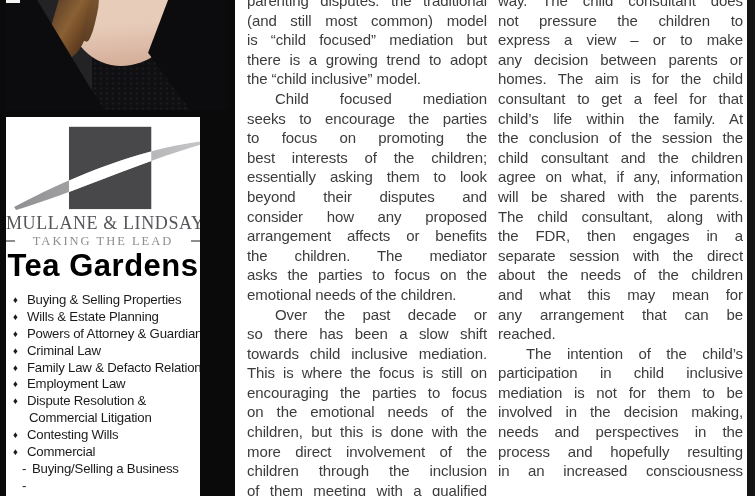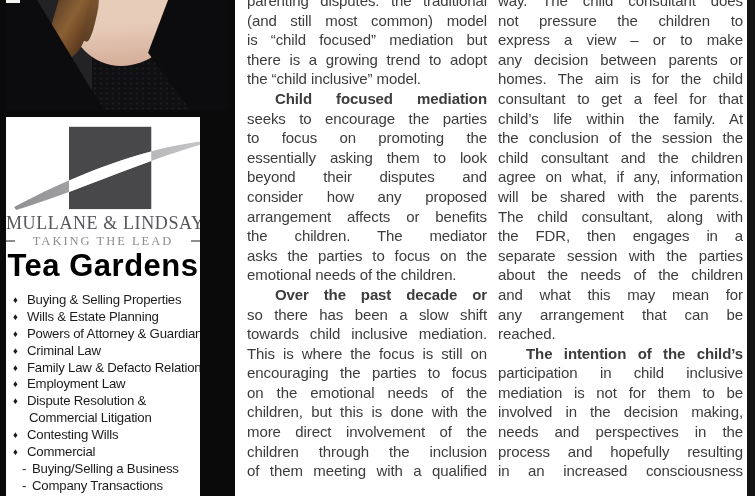--- a/index.html
+++ b/index.html
@@ -44,21 +44,21 @@
   .svc-d{padding-left:21px;}   .svc-d .b{left:7px;font-size:9.5px;}
   .svc-dash{padding-left:26px;}.svc-dash .b{left:16px;font-size:13.2px;}
   .svc-none{padding-left:23px;}
 
   
   .textcol{position:absolute;top:-9px;font-size:15px;letter-spacing:-0.1px;}
   #col1{left:247px;width:240px;}
   #col2{left:498px;width:245px;}
   .tline{height:19.6px;line-height:19.6px;overflow:hidden;text-align:justify;text-align-last:justify;}
   .tline.e{text-align-last:left;}
-  .tline.i{padding-left:28px;font-weight:bold;}
+  .tline.i{padding-left:28px;}
 
   
   .right-strip{position:absolute;left:747px;top:0;width:8px;height:496px;background:#141415;}
 </style>
 </head>
 <body>
 
 <div class="page">
 
   <div class="left-col" style="background: rgb(10, 10, 11);">
@@ -105,34 +105,35 @@
           <div class="svc svc-d"><span class="b">♦</span><span>Wills &amp; Estate Planning</span></div>
           <div class="svc svc-d"><span class="b">♦</span><span>Powers of Attorney &amp; Guardianship</span></div>
           <div class="svc svc-d"><span class="b">♦</span><span>Criminal Law</span></div>
           <div class="svc svc-d"><span class="b">♦</span><span>Family Law &amp; Defacto Relations</span></div>
           <div class="svc svc-d"><span class="b">♦</span><span>Employment Law</span></div>
           <div class="svc svc-d"><span class="b">♦</span><span>Dispute Resolution &amp;</span></div>
           <div class="svc svc-none"><span class="b"></span><span>Commercial Litigation</span></div>
           <div class="svc svc-d"><span class="b">♦</span><span>Contesting Wills</span></div>
           <div class="svc svc-d"><span class="b">♦</span><span>Commercial</span></div>
           <div class="svc svc-dash"><span class="b">-</span><span>Buying/Selling a Business</span></div>
-          <div class="svc svc-dash"><span class="b">-</span><span>Company Transactions</span></div>
+          <div class="svc svc-dash"><span class="b">-</span></div>
         </div>
     </div>
   </div>
 
   <div class="textcol" id="col1" style="color: rgb(60, 60, 60);">
       <div class="tline">parenting disputes: the traditional</div>
       <div class="tline">(and still most common) model</div>
       <div class="tline">is “child focused” mediation but</div>
       <div class="tline">there is a growing trend to adopt</div>
       <div class="tline e">the “child inclusive” model.</div>
       <div class="tline i">Child focused mediation</div>
       <div class="tline">seeks to encourage the parties</div>
       <div class="tline">to focus on promoting the</div>
+      <div class="tline">best interests of the children;</div>
       <div class="tline">essentially asking them to look</div>
       <div class="tline">beyond their disputes and</div>
       <div class="tline">consider how any proposed</div>
       <div class="tline">arrangement affects or benefits</div>
       <div class="tline">the children.  The mediator</div>
       <div class="tline">asks the parties to focus on the</div>
       <div class="tline e">emotional needs of the children.</div>
       <div class="tline i">Over the past decade or</div>
       <div class="tline">so there has been a slow shift</div>
       <div class="tline">towards child inclusive mediation.</div>
@@ -151,21 +152,21 @@
       <div class="tline">any decision between parents or</div>
       <div class="tline">homes.  The aim is for the child</div>
       <div class="tline">consultant to get a feel for that</div>
       <div class="tline">child’s life within the family.  At</div>
       <div class="tline">the conclusion of the session the</div>
       <div class="tline">child consultant and the children</div>
       <div class="tline">agree on what, if any, information</div>
       <div class="tline">will be shared with the parents.</div>
       <div class="tline">The child consultant, along with</div>
       <div class="tline">the FDR, then engages in a</div>
-      <div class="tline">separate session with the parties</div>
+      <div class="tline">separate session with the direct</div>
       <div class="tline">about the needs of the children</div>
       <div class="tline">and what this may mean for</div>
       <div class="tline">any arrangement that can be</div>
       <div class="tline e">reached.</div>
       <div class="tline i">The intention of the child’s</div>
       <div class="tline">participation in child inclusive</div>
       <div class="tline">mediation is not for them to be</div>
       <div class="tline">involved in the decision making,</div>
       <div class="tline">needs and perspectives in the</div>
       <div class="tline">process and hopefully resulting</div>

